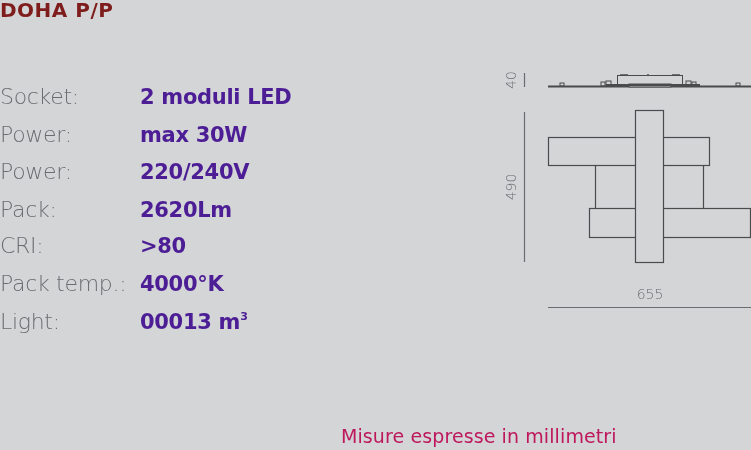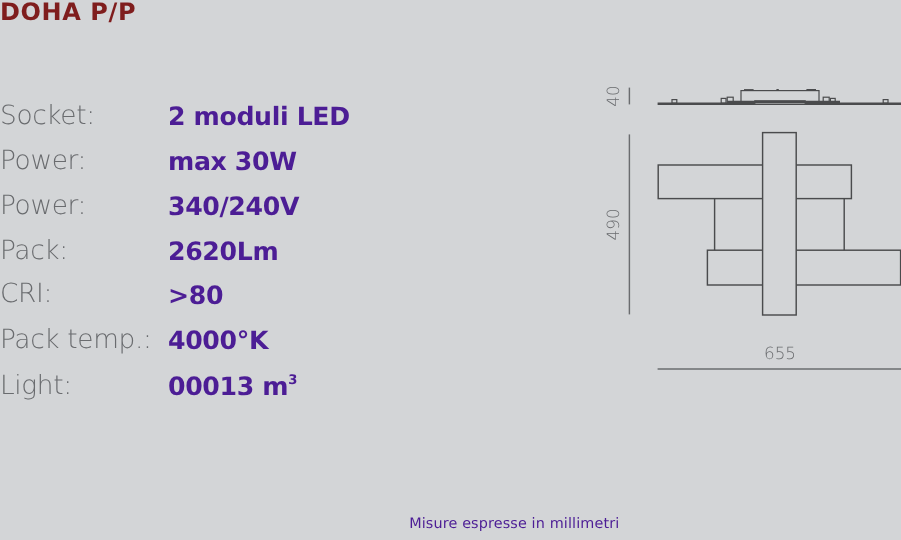--- a/index.html
+++ b/index.html
@@ -61,22 +61,22 @@
     .spec-value sup {
       font-size: 11px;
       vertical-align: 9px;
       line-height: 0;
     }
     .footnote {
       position: absolute;
       left: 341px;
       top: 425px;
       font-family: "DejaVu Sans", sans-serif;
-      font-size: 12px;
-      color: #4c1d95;
+      font-size: 19px;
+      color: #be185d;
       line-height: 22px;
       letter-spacing: 0.1px;
     }
     svg.drawing {
       position: absolute;
       left: 0;
       top: 0;
     }
     .dim-label {
       font-family: "DejaVu Sans", sans-serif;
@@ -94,21 +94,21 @@
   <div class="spec-row" style="top:0px;">
     <span class="spec-label">Socket:</span>
     <span class="spec-value">2 moduli LED</span>
   </div>
   <div class="spec-row" style="top:38px;">
     <span class="spec-label">Power:</span>
     <span class="spec-value">max 30W</span>
   </div>
   <div class="spec-row" style="top:75px;">
     <span class="spec-label">Power:</span>
-    <span class="spec-value">340/240V</span>
+    <span class="spec-value">220/240V</span>
   </div>
   <div class="spec-row" style="top:113px;">
     <span class="spec-label">Pack:</span>
     <span class="spec-value">2620Lm</span>
   </div>
   <div class="spec-row" style="top:149px;">
     <span class="spec-label">CRI:</span>
     <span class="spec-value">&gt;80</span>
   </div>
   <div class="spec-row" style="top:187px;">

